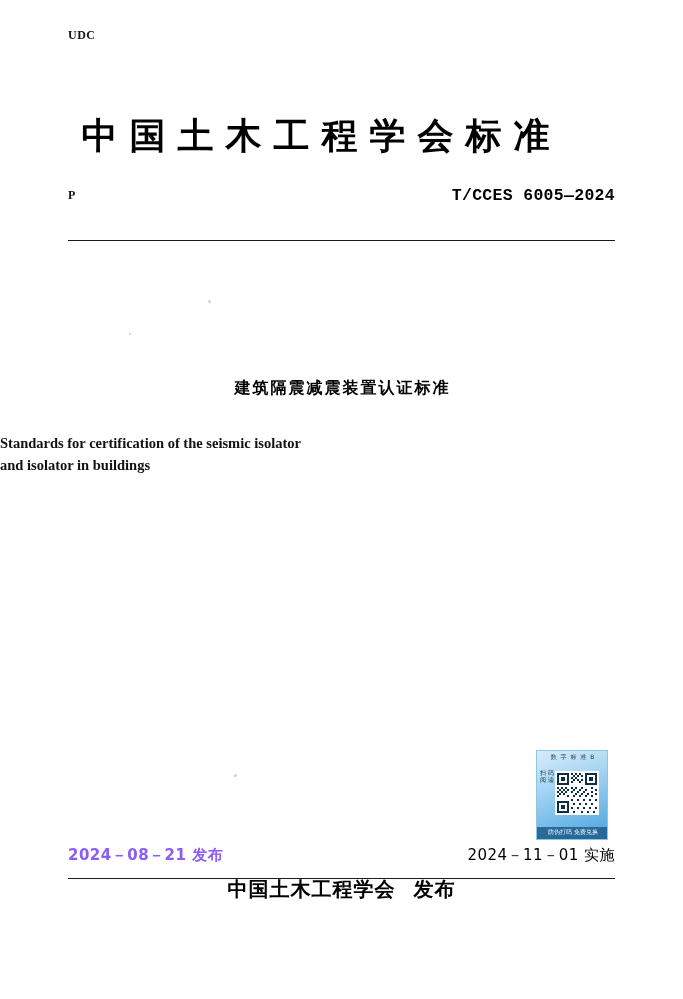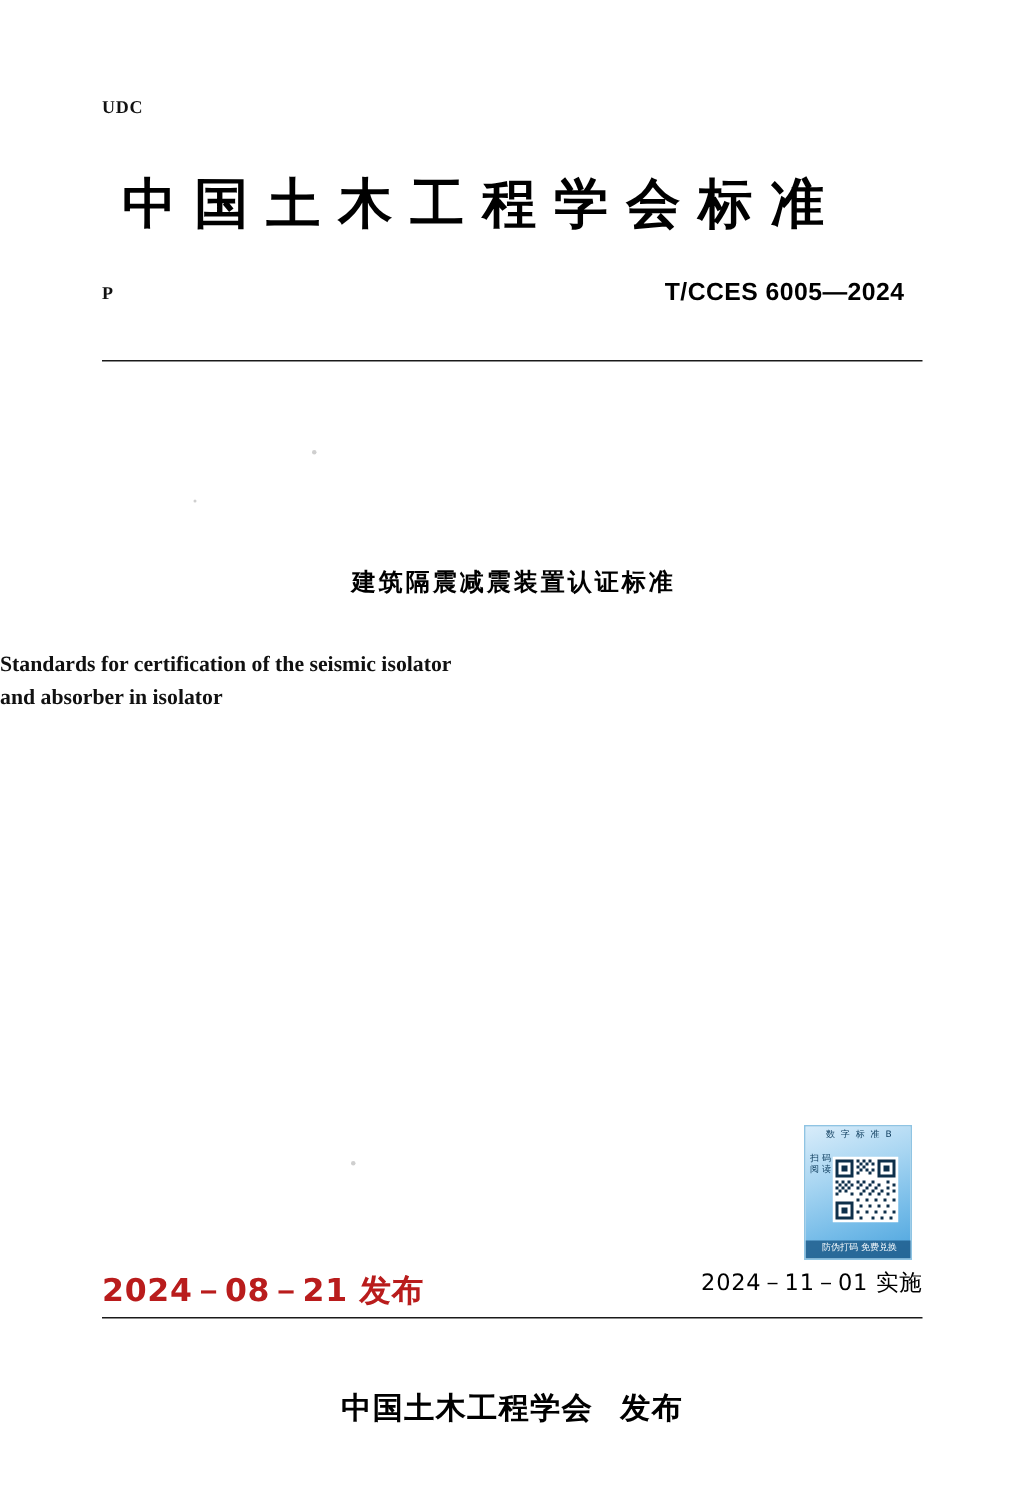--- a/index.html
+++ b/index.html
@@ -26,21 +26,20 @@
   
   .udc {
     position: absolute;
     left: 68px;
     top: 28px;
     font-family: "Liberation Serif", serif;
     font-weight: bold;
     font-size: 12px;
     letter-spacing: 0.5px;
     color: #111;
-    margin-top: 36px;
   }
 
   
   .banner-title {
     position: absolute;
     left: 0;
     top: 112px;
     width: 631px;
     text-align: center;
     font-family: Liberation Serif, serif;
@@ -64,23 +63,23 @@
     position: absolute;
     left: 0;
     top: 2px;
     font-family: "Liberation Serif", serif;
     font-weight: bold;
     font-size: 12px;
     color: #111;
   }
   .std-code {
     position: absolute;
-    right: 12px;
+    right: 0;
     top: 0;
-    font-family: Liberation Sans, sans-serif;
+    font-family: Liberation Mono, monospace;
     font-weight: bold;
     font-size: 16.5px;
     letter-spacing: 0.3px;
     color: #000;
     white-space: nowrap;
   }
 
   
   .rule-top {
     position: absolute;
@@ -195,42 +194,42 @@
     opacity: 0.85;
   }
 
   
   .date-issue {
     position: absolute;
     left: 68px;
     top: 846px;
     font-family: "DejaVu Sans", sans-serif;
     font-weight: bold;
-    font-size: 21px;
+    font-size: 15px;
     letter-spacing: 0.5px;
-    color: #b91c1c;
+    color: #8b5cf6;
     white-space: nowrap;
   }
   .date-effect {
     position: absolute;
     right: 68px;
     top: 846px;
     font-family: "DejaVu Sans", sans-serif;
     font-weight: normal;
     font-size: 15px;
     letter-spacing: 0.5px;
     color: #000;
     white-space: nowrap;
   }
 
   
   .publisher {
     position: absolute;
     left: 0;
-    top: 925px;
+    top: 876px;
     width: 683px;
     text-align: center;
     font-family: "DejaVu Sans", sans-serif;
     font-weight: bold;
     font-size: 20px;
     letter-spacing: 1px;
     color: #000;
     white-space: nowrap;
   }
   .publisher .pub-verb {
@@ -257,21 +256,21 @@
     <span class="p-mark">P</span>
     <span class="std-code">T/CCES 6005—2024</span>
   </div>
 
   <div class="rule-top"></div>
 
   <div class="cn-title">建筑隔震减震装置认证标准</div>
 
   <div class="en-title">
     <span>Standards for certification of the seismic isolator</span>
-    <span class="line2">and absorber in isolator</span>
+    <span class="line2">and isolator in buildings</span>
   </div>
 
   <div class="sticker">
     <div class="sticker-head">数 字 标 准 B</div>
     <div class="sticker-side">扫 码 阅 读</div>
     <svg class="sticker-qr" viewBox="0 0 44 44" xmlns="http://www.w3.org/2000/svg">
       <rect x="0" y="0" width="44" height="44" fill="#ffffff"></rect>
       <g fill="#0d2f4a">
         <rect x="2" y="2" width="12" height="12"></rect>
         <rect x="30" y="2" width="12" height="12"></rect>

